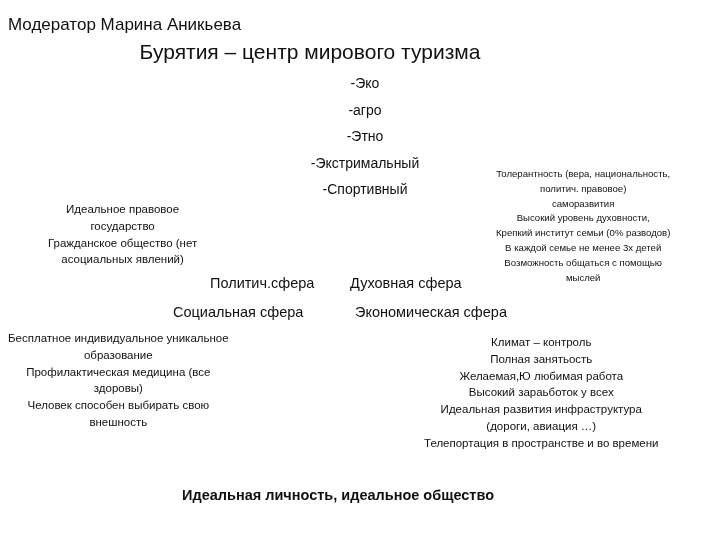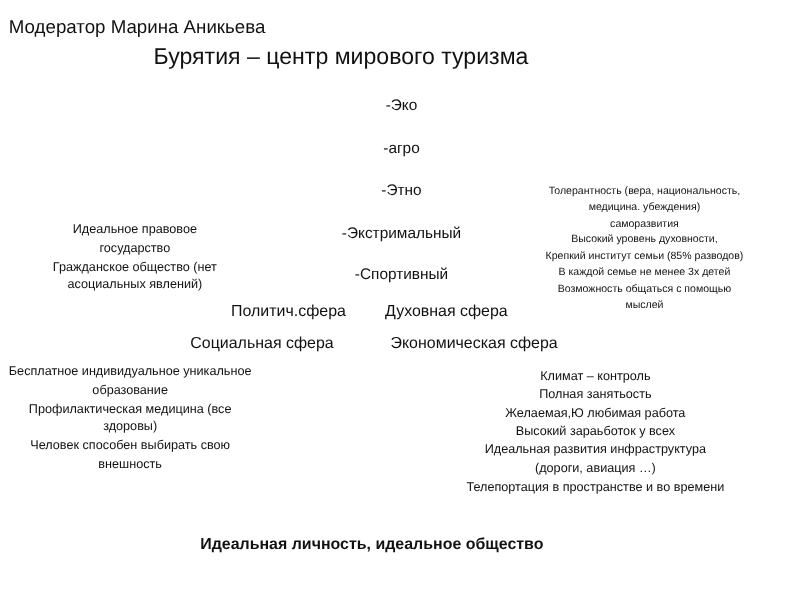--- a/index.html
+++ b/index.html
@@ -27,21 +27,21 @@
       font-size: 21px;
       padding-left: 4px;
       box-sizing: border-box;
     }
     .tourism-list {
       left: 260px; width: 210px; top: 68px;
       text-align: center;
       font-size: 14px;
       line-height: 22.5px;
     }
-    .tourism-list div { margin: 16px; }
+    .tourism-list div { margin: 4px; }
     .note {
       font-size: 11.5px;
       line-height: 16.8px;
       text-align: center;
     }
     .spiritual-notes {
       left: 496px; top: 167px;
       font-size: 9.6px;
       line-height: 14.8px;
     }
@@ -77,24 +77,24 @@
 <div class="abs tourism-list">
   <div>-Эко</div>
   <div>-агро</div>
   <div>-Этно</div>
   <div>-Экстримальный</div>
   <div>-Спортивный</div>
 </div>
 
 <div class="abs note spiritual-notes">
   <div>Толерантность (вера, национальность,</div>
-  <div>медицина. убеждения)</div>
+  <div>политич. правовое)</div>
   <div>саморазвития</div>
   <div>Высокий уровень духовности,</div>
-  <div>Крепкий институт семьи (85% разводов)</div>
+  <div>Крепкий институт семьи (0% разводов)</div>
   <div>В каждой семье не менее 3х детей</div>
   <div>Возможность общаться с помощью</div>
   <div>мыслей</div>
 </div>
 
 <div class="abs note political-notes">
   <div>Идеальное правовое</div>
   <div>государство</div>
   <div>Гражданское общество (нет</div>
   <div>асоциальных явлений)</div>

